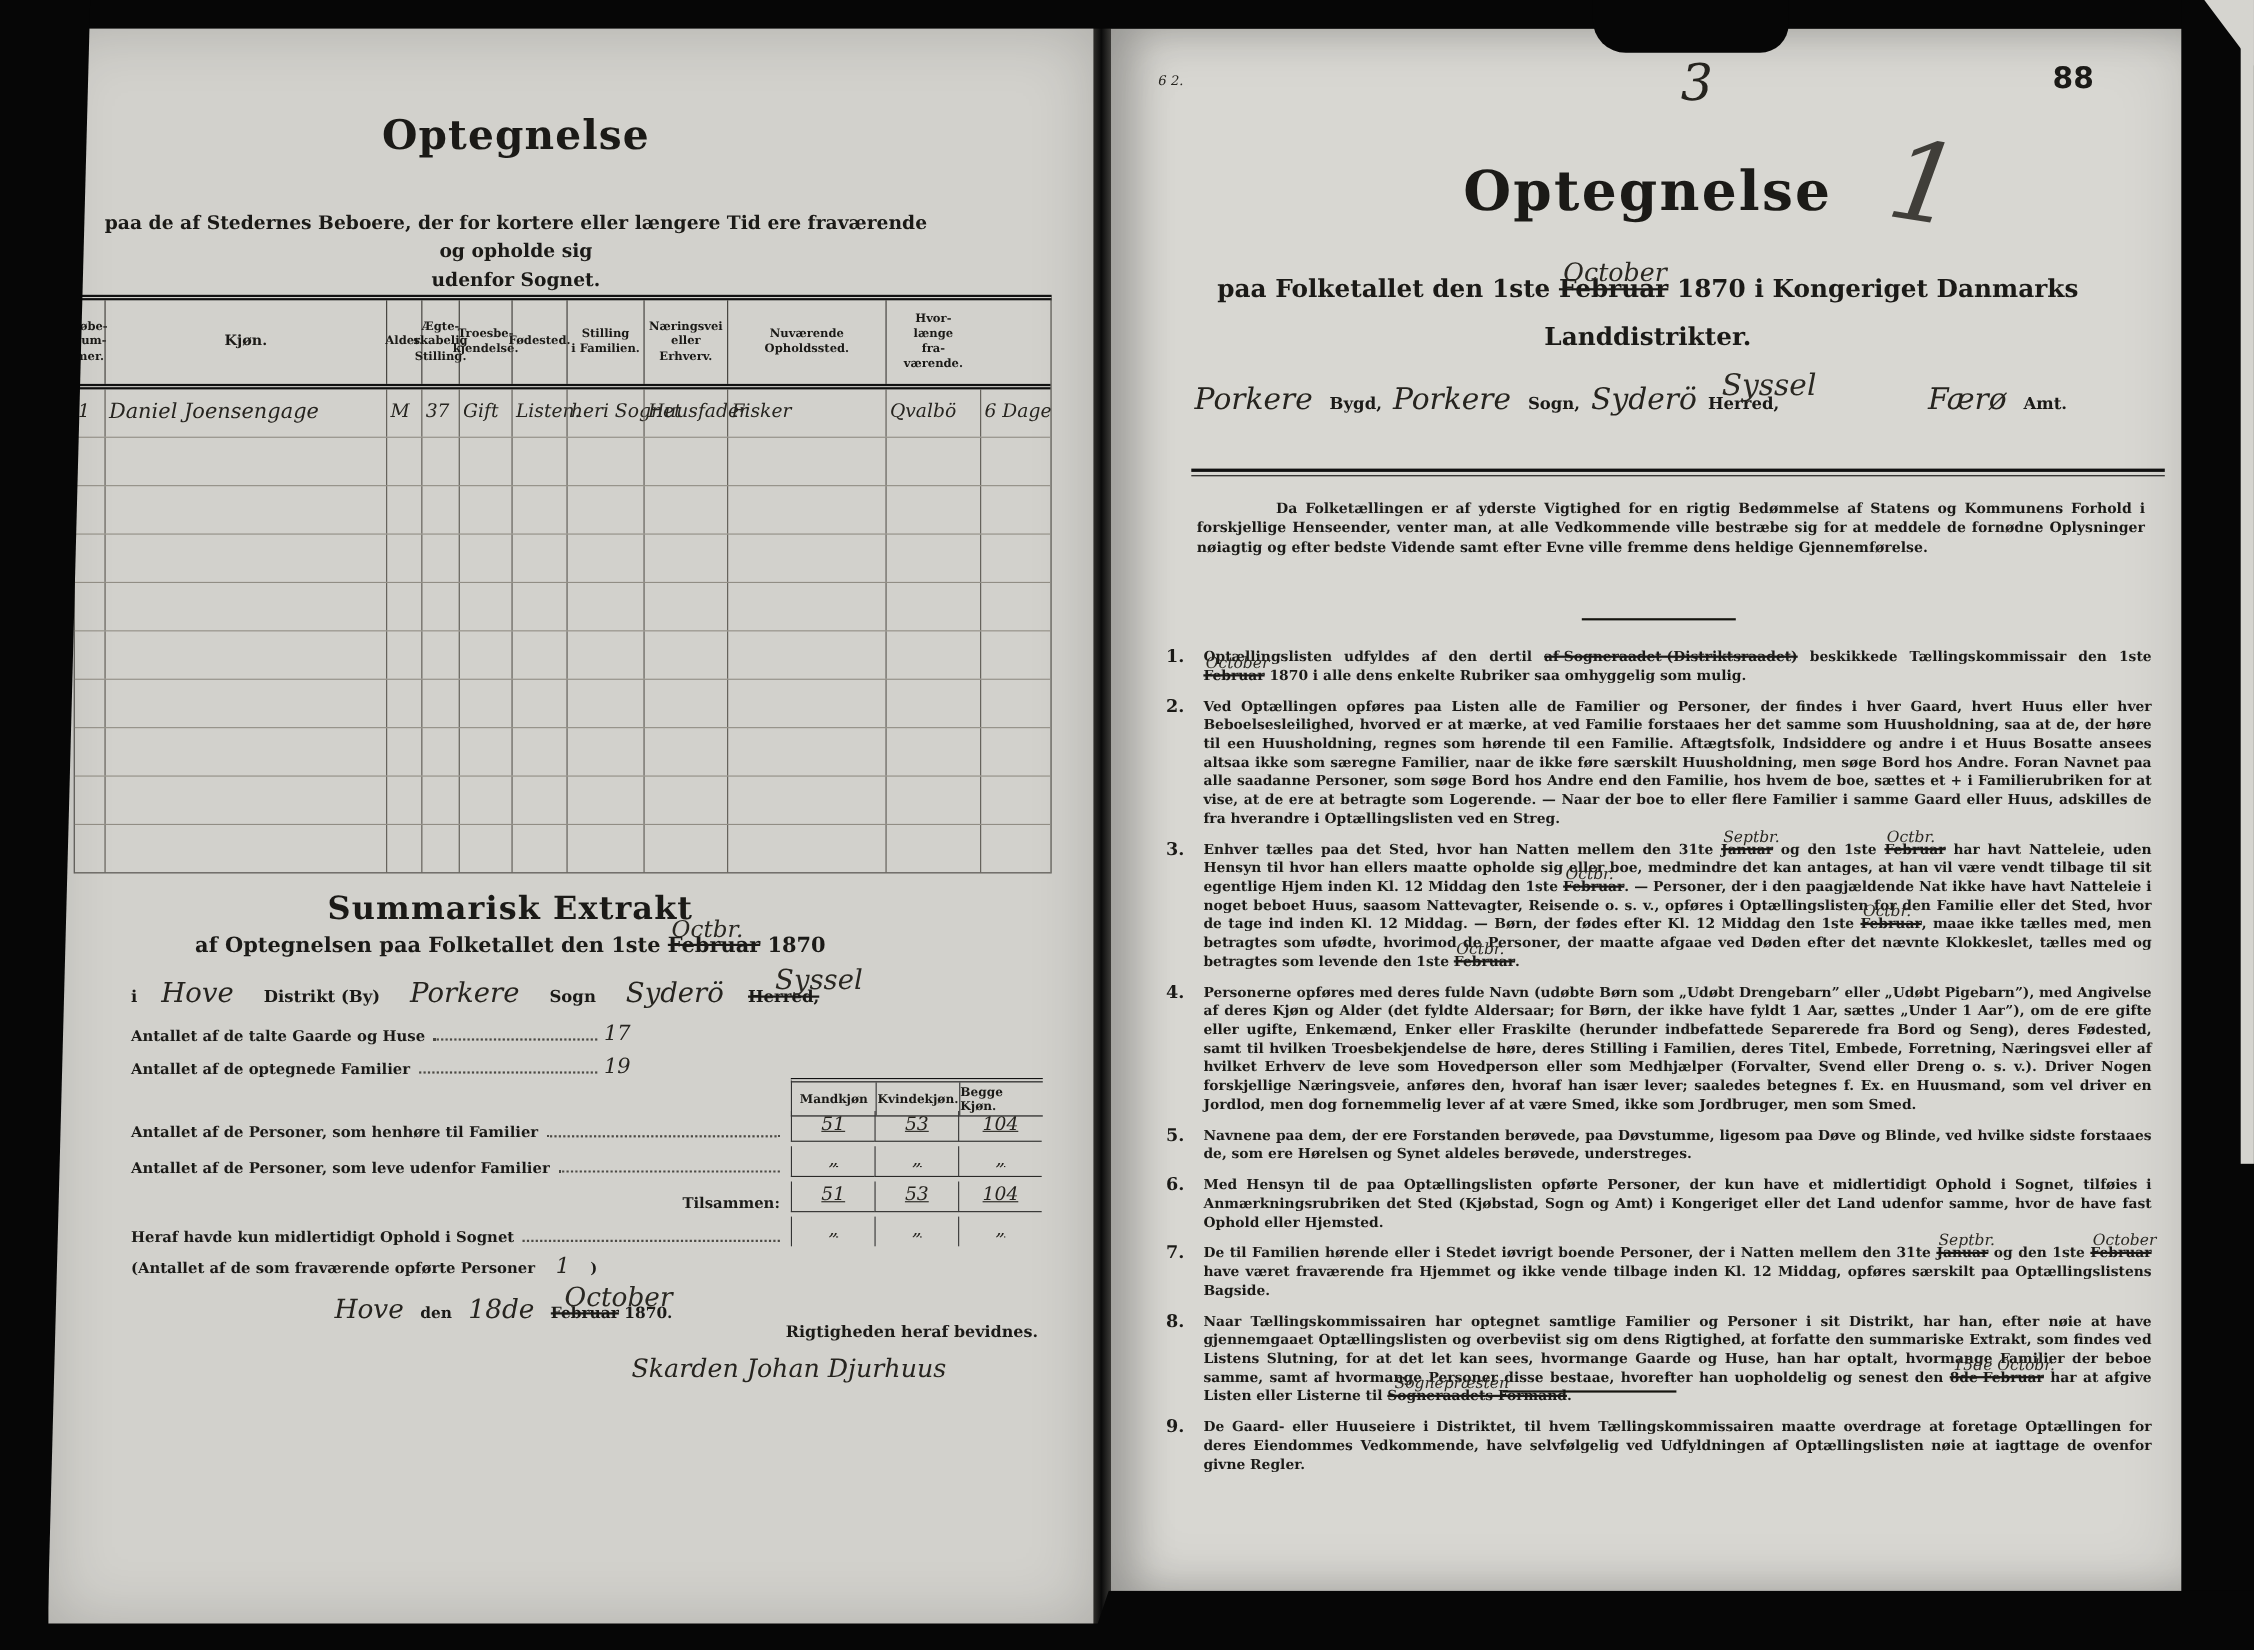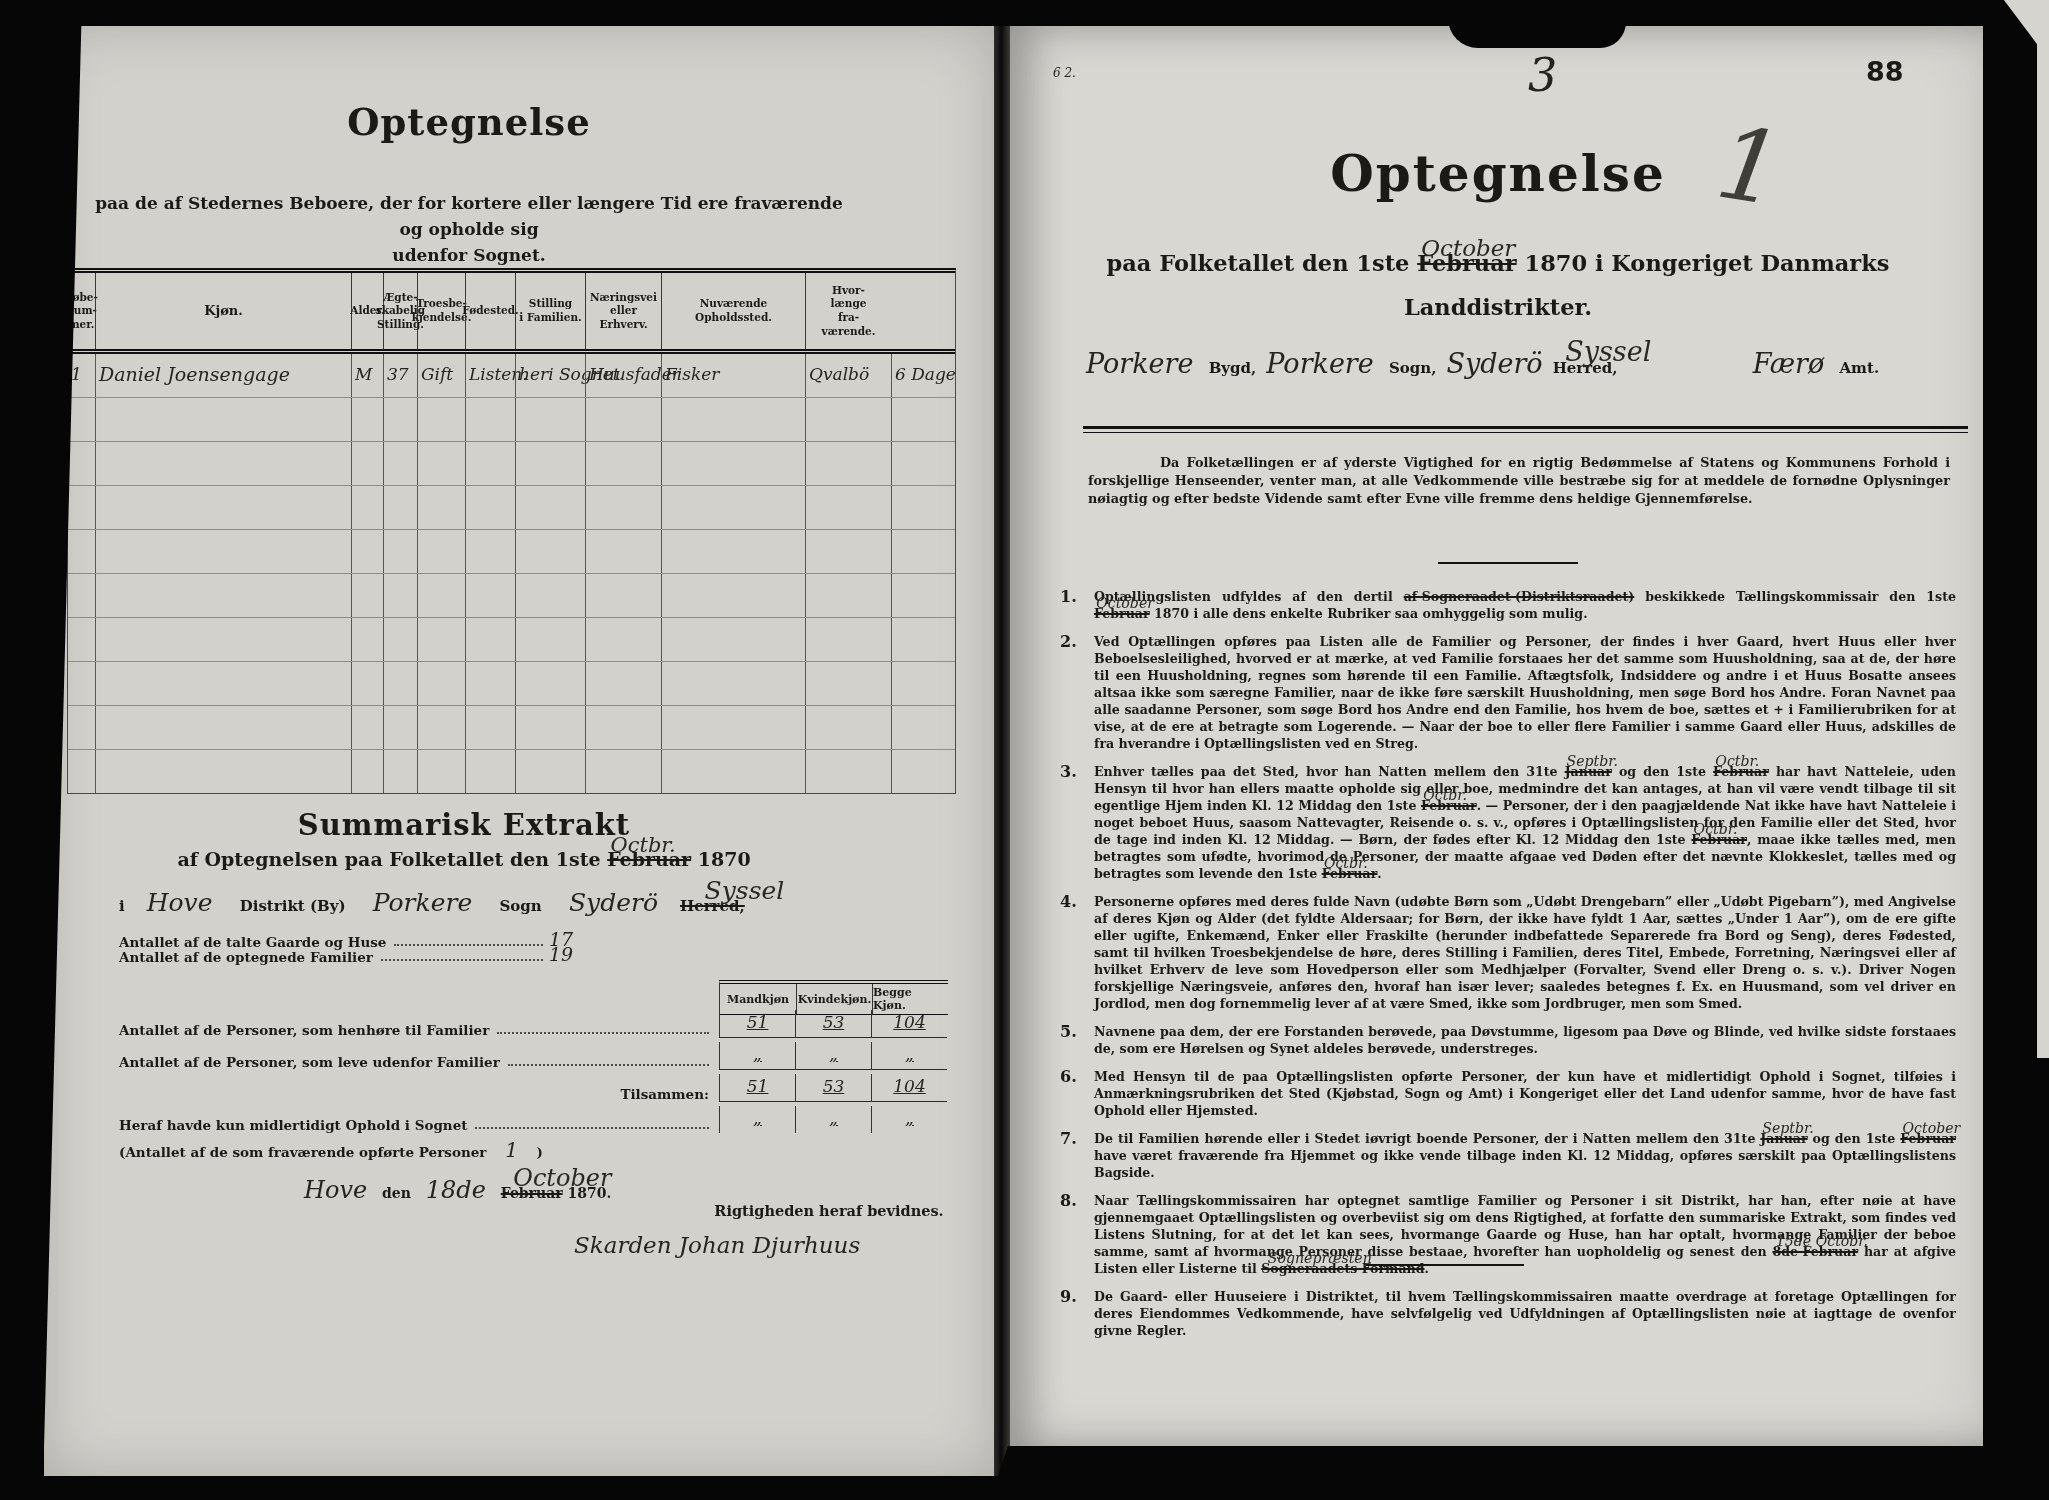--- a/index.html
+++ b/index.html
@@ -270,21 +270,21 @@
   <div class="summary">
     <div class="sum-head frak">Summarisk Extrakt</div>
     <div class="sum-sub"><span>af Optegnelsen paa Folketallet den 1ste </span><span class="sw"><span class="struck">Februar</span><span class="ins hand">Octbr.</span></span><span> 1870</span></div>
     <div class="district"><span>i</span><span class="hand">Hove</span><span> Distrikt (By) </span><span class="hand">Porkere</span><span> Sogn </span><span class="hand">Syderö</span><span class="sw"><span class="struck">Herred,</span><span class="ins hand">Syssel</span></span></div>
 
     <div class="cline" style="top:120px">
       <span>Antallet af de talte Gaarde og Huse</span>
       <span class="leader"></span>
       <span class="cval hand">17</span>
     </div>
-    <div class="cline" style="top:135px">
+    <div class="cline" style="top:150px">
       <span>Antallet af de optegnede Familier</span>
       <span class="leader"></span>
       <span class="cval hand">19</span>
     </div>
 
     <div class="mini-head">
       <span class="mh">Mandkjøn</span>
       <span class="mh">Kvindekjøn.</span>
       <span class="mh">Begge Kjøn.</span>
     </div>

